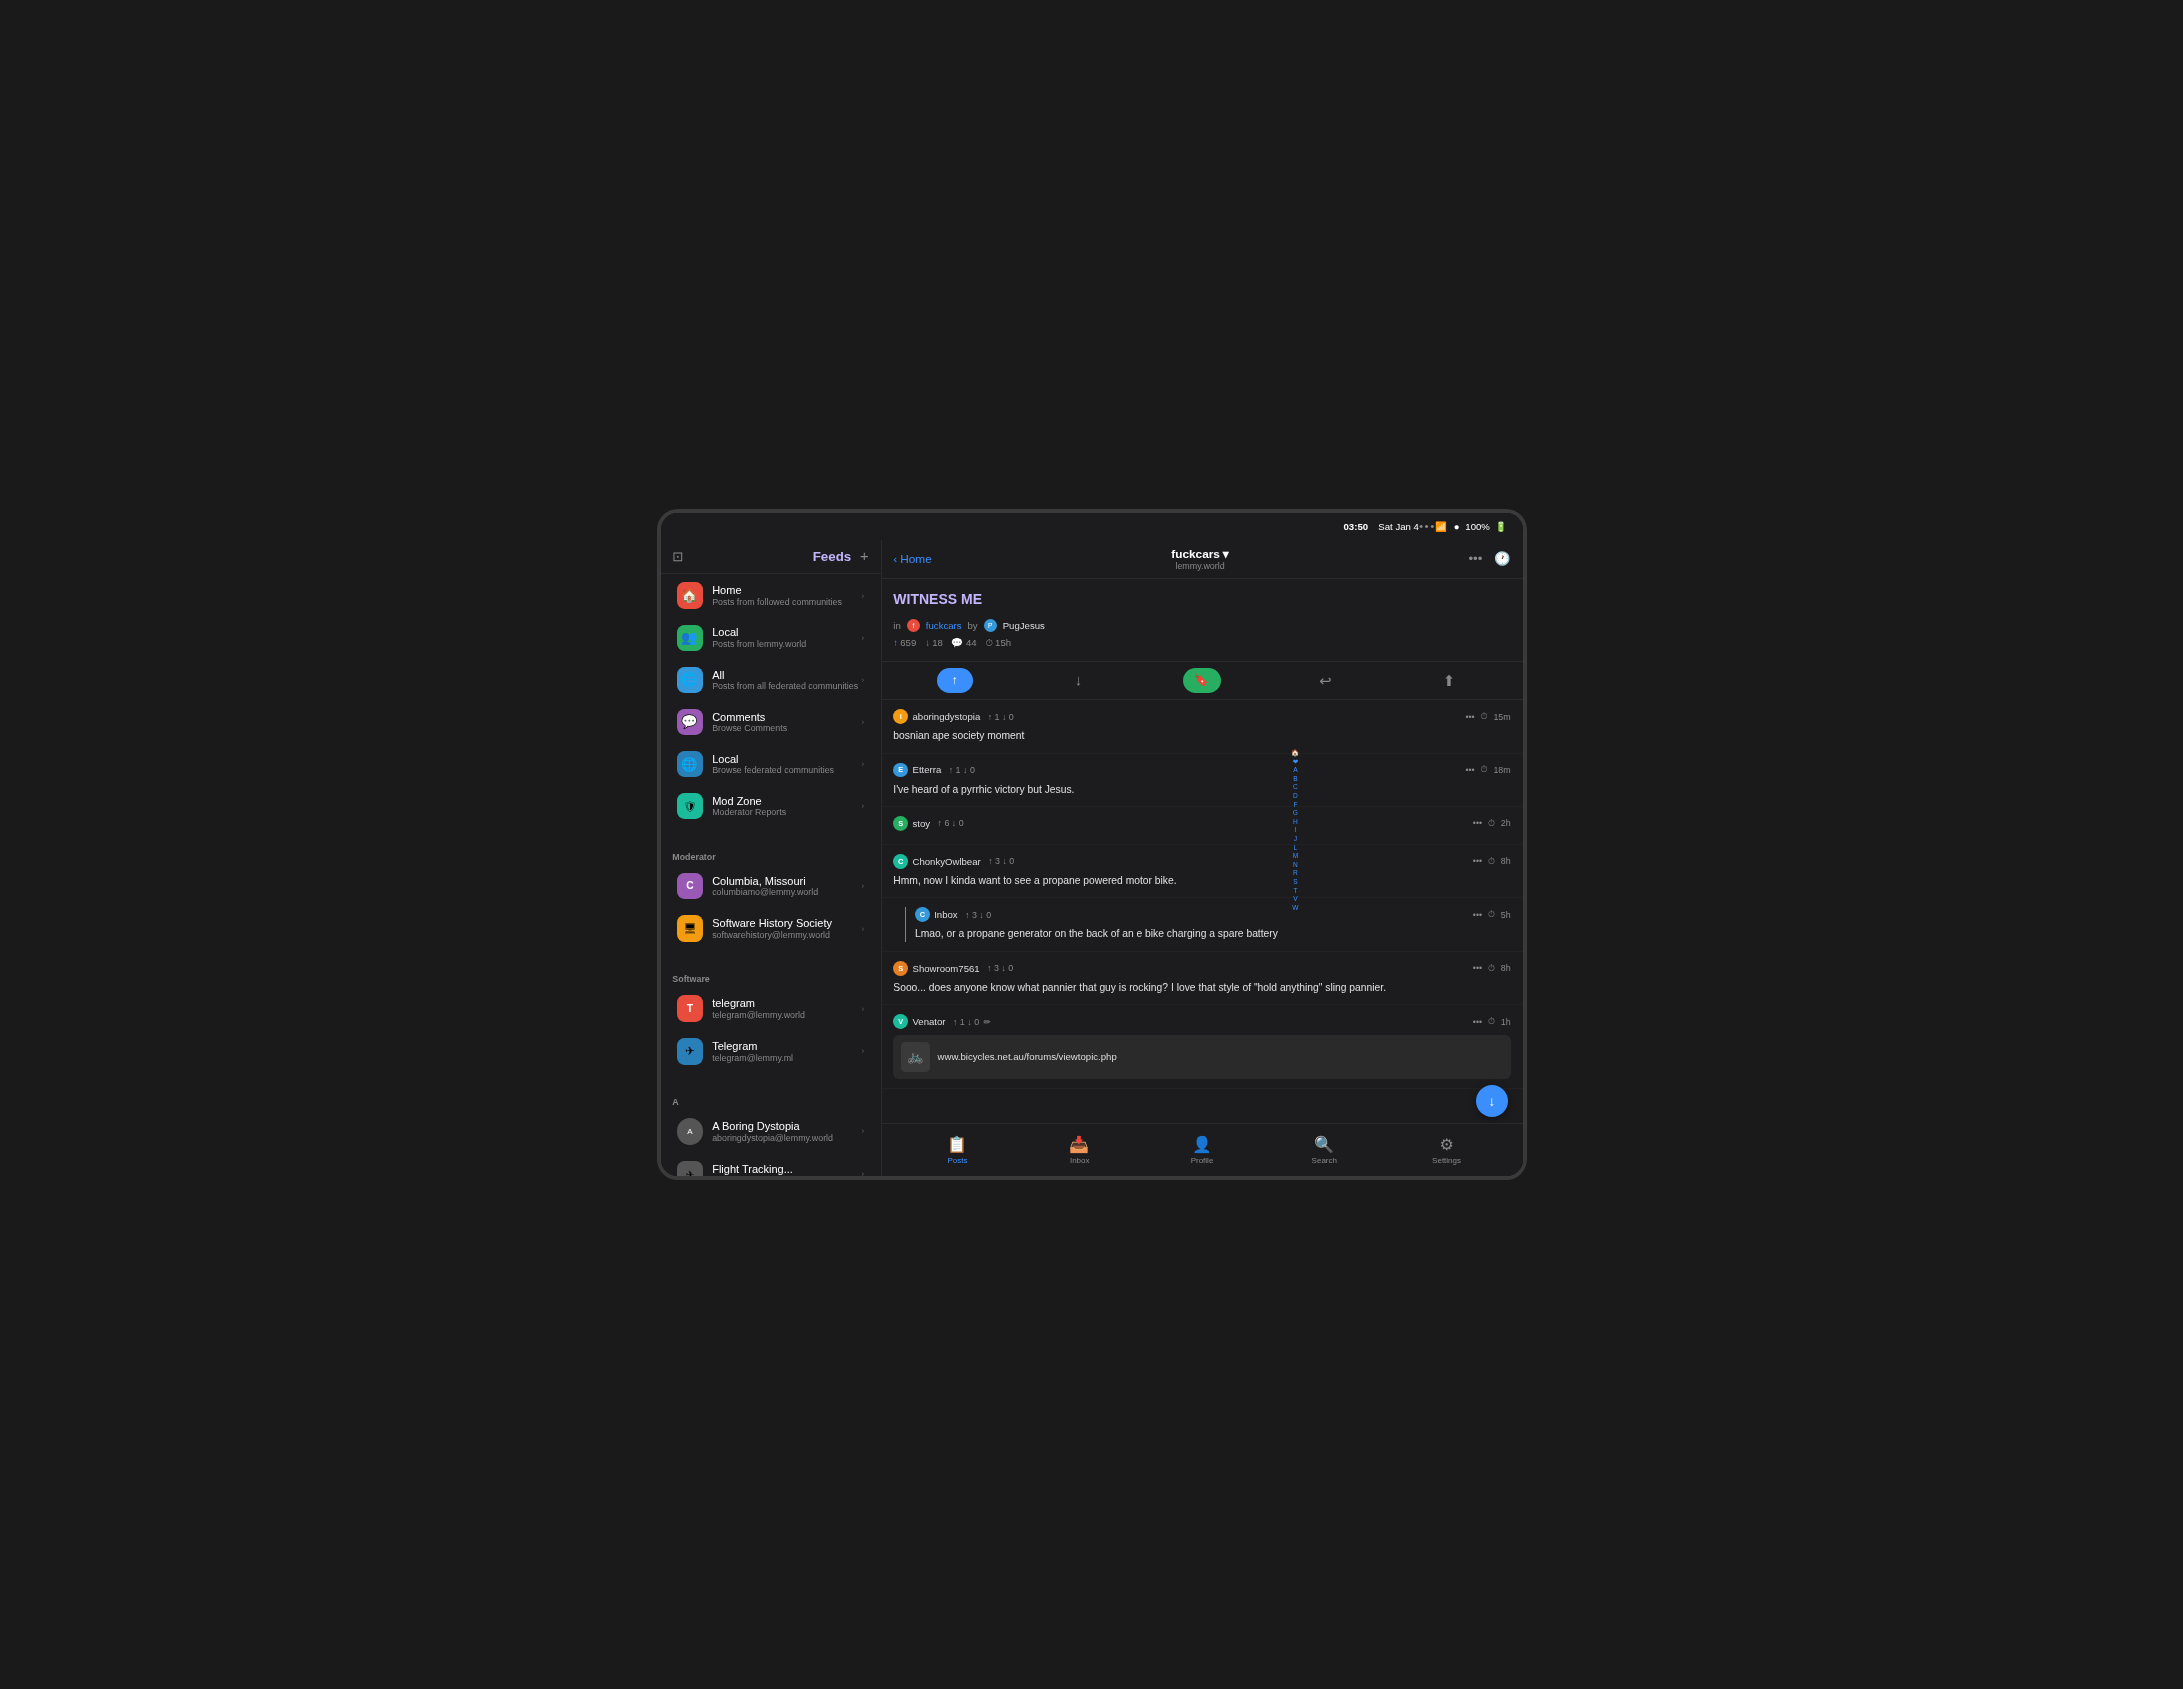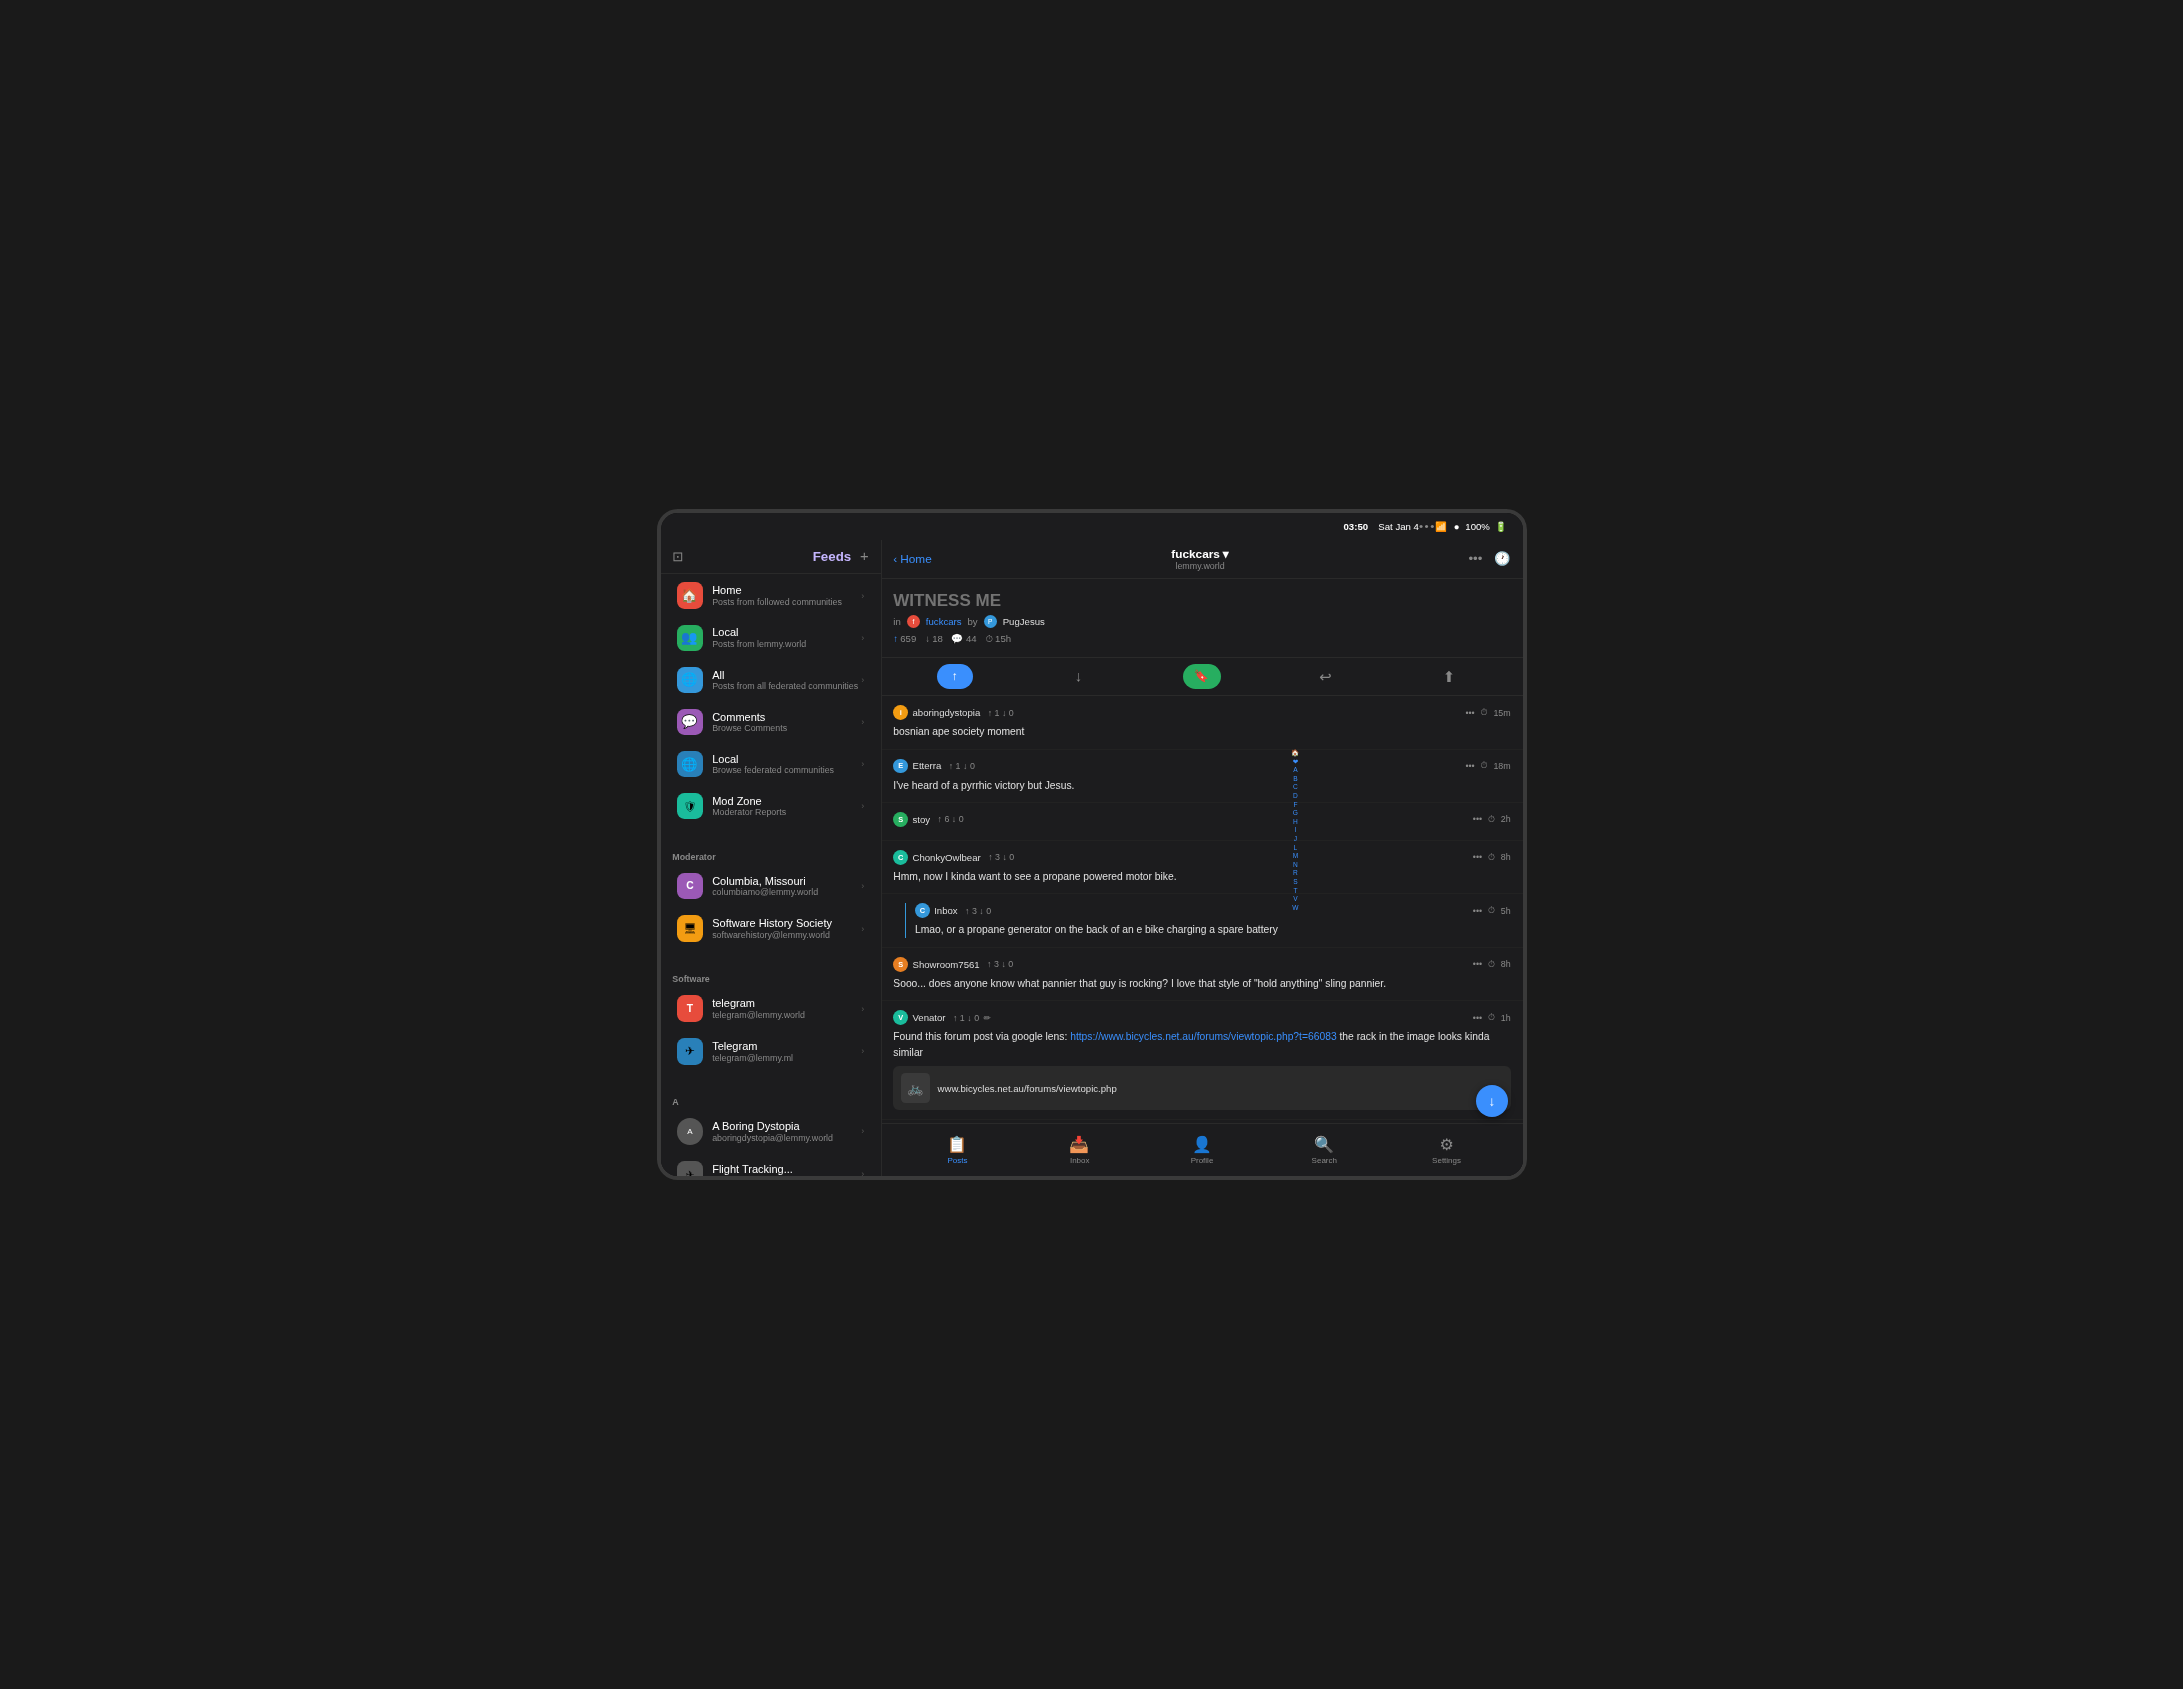--- a/index.html
+++ b/index.html
@@ -218,24 +218,24 @@
     .post-area {
       flex: 1;
       overflow-y: auto;
       background: #1c1c1e;
     }
     .post-header {
       padding: 11.8px;
       border-bottom: 0.7px solid #2a2a2a;
     }
     .post-title {
-      color: #737373;
-      font-size: 17px;
+      color: #c4b5fd;
+      font-size: 14px;
       font-weight: 700;
-      margin-bottom: 4px;
+      margin-bottom: 12px;
     }
     .post-meta {
       display: flex;
       align-items: center;
       gap: 5.9px;
       font-size: 9.6px;
       color: #888;
       flex-wrap: wrap;
     }
     .community-icon-small {
@@ -793,23 +793,20 @@
                 <span class="comment-username">Venator</span>
                 <span class="comment-votes">↑ 1 ↓ 0</span>
                 <span style="color:#888;font-size:8.9px;">✏</span>
               </div>
               <div class="comment-right">
                 <span>•••</span>
                 <span>⏱</span>
                 <span>1h</span>
               </div>
             </div>
-            <div class="comment-body">
-              Found this forum post via google lens: <span style="color:#3a8ffd;">https://www.bicycles.net.au/forums/viewtopic.php?t=66083</span> the rack in the image looks kinda similar
-            </div>
             <div class="link-preview">
               <div class="link-thumb">🚲</div>
               <div class="link-info">
                 <div class="link-title">www.bicycles.net.au/forums/viewtopic.php</div>
 
               </div>
             </div>
           </div>
 
         </div>

